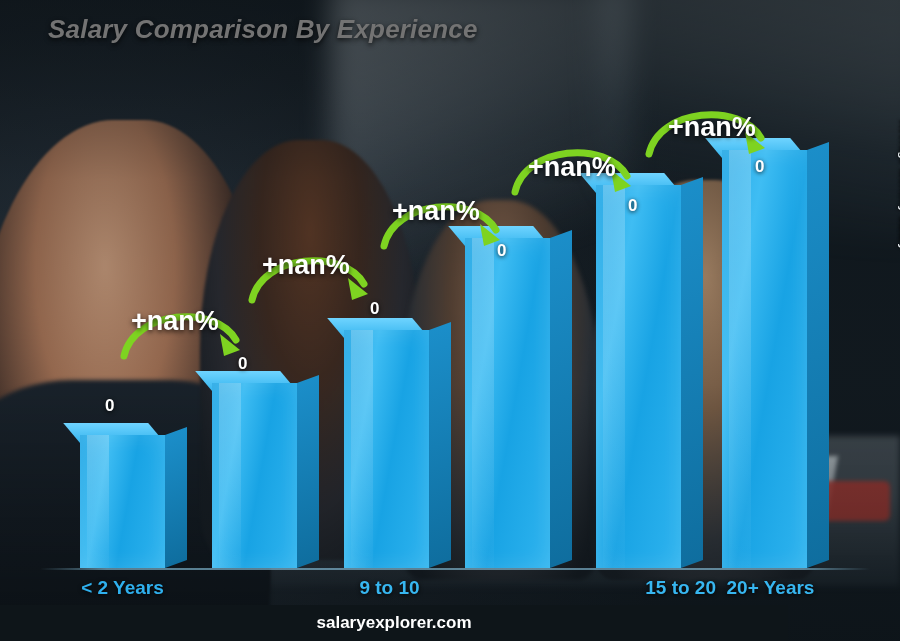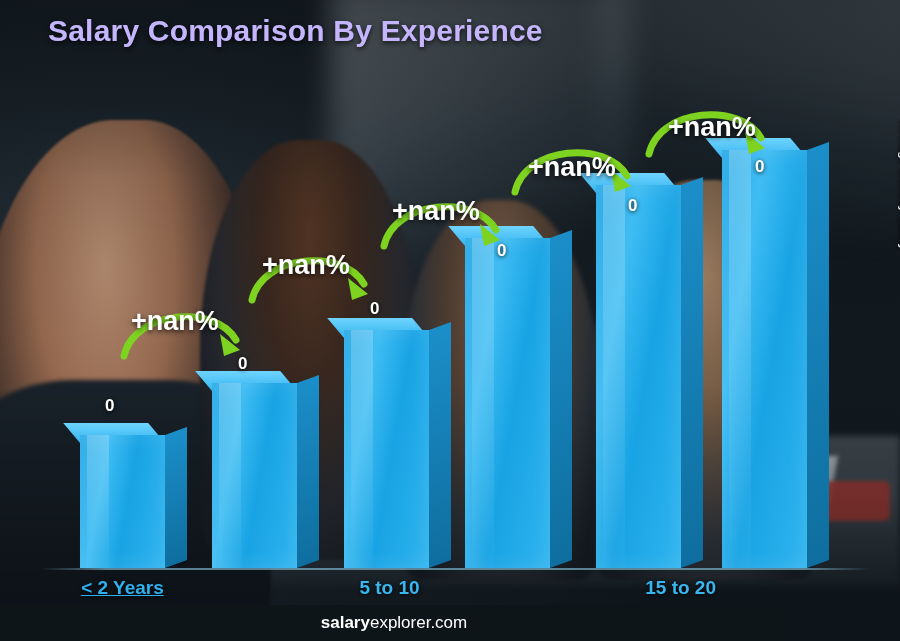--- a/index.html
+++ b/index.html
@@ -78,24 +78,25 @@
     background:#e6e9ea;transform:rotate(-4deg);filter:blur(2px);opacity:.6;
   }
   .photo .veil{
     position:absolute;inset:0;
     background:linear-gradient(180deg, rgba(8,14,18,.55) 0%, rgba(8,14,18,.18) 28%, rgba(8,14,18,.10) 60%, rgba(8,14,18,.45) 100%);
   }
 
   
   .title{
     position:absolute;left:48px;top:14px;
-    font-size:30px;font-weight:bold;color:#c4b5fd;
+    font-size:26px;font-weight:bold;color:#737373;
     letter-spacing:.2px;
     text-shadow:0 2px 5px rgba(0,0,0,.75);
     white-space:nowrap;
+    font-style:italic;
   }
 
   
   .ylabel{
     position:absolute;right:2px;top:250px;
     font-size:11.5px;color:#e9eef1;font-weight:bold;
     white-space:nowrap;
     transform-origin:right top;
     transform:rotate(90deg) translate(0,-100%);
     text-shadow:0 1px 3px rgba(0,0,0,.8);
@@ -132,39 +133,39 @@
     position:absolute;color:#ffffff;font-size:17px;font-weight:bold;
     text-shadow:0 1px 4px rgba(0,0,0,.85);
   }
 
   .catlabel{
     position:absolute;bottom:42px;text-align:center;
     font-size:19px;font-weight:bold;color:#37b6f0;
     text-shadow:0 1px 4px rgba(0,0,0,.85);
     white-space:nowrap;
   }
-  .catlabel.first{color:#2fb0ee;text-decoration:underline;}
+  .catlabel.first{color:#2fb0ee;}
 
   
   .arc{position:absolute;}
   .arc svg{display:block;overflow:visible;}
   .pct{
     position:absolute;color:#ffffff;font-weight:bold;font-size:27px;
     text-shadow:0 2px 5px rgba(0,0,0,.8);
     white-space:nowrap;
   }
 
   
   .footer{
     position:absolute;left:0;bottom:0;width:788px;height:36px;
     background:#0e1519;
     display:flex;align-items:center;justify-content:center;
   }
   .footer .fa{font-size:17px;font-weight:bold;color:#ffffff;}
-  .footer .fb{font-size:17px;color:#ffffff;font-weight:normal;}
+  .footer .fb{font-size:17px;color:#ffffff;font-weight:bold;}
 </style>
 </head>
 <body>
 
 <div id="root">
 
   <div class="photo">
     <div class="base"></div>
     <div class="win"></div>
     <div class="win2"></div>
@@ -207,21 +208,21 @@
     <div class="valtxt" style="left:238px;top:354px;">0</div>
 
     <div class="bar" style="left:344px;width:85px;height:238px;">
       <div class="top" style="left:0;top:-12px;width:85px;transform:skewX(40deg);transform-origin:left bottom;"></div>
       <div class="side" style="left:85px;height:238px;transform:skewY(-20deg);transform-origin:left bottom;"></div>
       <div class="front" style="height:238px;">
           <div class="gloss"></div>
         </div>
     </div>
     <div class="valtxt" style="left:370px;top:299px;">0</div>
-    <div class="catlabel" style="left:317px;width:145px;">5 to 10</div>
+    <div class="catlabel" style="left:317px;width:145px;">9 to 10</div>
 
     <div class="bar" style="left:465px;width:85px;height:330px;">
       <div class="top" style="left:0;top:-12px;width:85px;transform:skewX(40deg);transform-origin:left bottom;"></div>
       <div class="side" style="left:85px;height:330px;transform:skewY(-20deg);transform-origin:left bottom;"></div>
       <div class="front" style="height:330px;">
           <div class="gloss"></div>
         </div>
     </div>
     <div class="valtxt" style="left:497px;top:241px;">0</div>
 
@@ -236,20 +237,21 @@
     <div class="catlabel" style="left:566px;width:150px;text-align:right;">15 to 20</div>
 
     <div class="bar" style="left:722px;width:85px;height:418px;">
       <div class="top" style="left:0;top:-12px;width:85px;transform:skewX(40deg);transform-origin:left bottom;"></div>
       <div class="side" style="left:85px;height:418px;transform:skewY(-20deg);transform-origin:left bottom;"></div>
       <div class="front" style="height:418px;">
           <div class="gloss"></div>
         </div>
     </div>
     <div class="valtxt" style="left:755px;top:157px;">0</div>
+    <div class="catlabel" style="left:693px;width:155px;">20+ Years</div>
 
     <div class="arc" style="left:120px;top:300px;">
       <svg width="130" height="60" viewBox="0 0 130 60">
         <path d="M4,56 C14,10 96,4 116,40" fill="none" stroke="#7ed321" stroke-width="7" stroke-linecap="round"></path>
         <path d="M100,34 L120,50 L104,56 Z" fill="#7ed321"></path>
       </svg>
     </div>
     <div class="pct" style="left:131px;top:306px;">+nan%</div>
 
     <div class="arc" style="left:248px;top:244px;">

